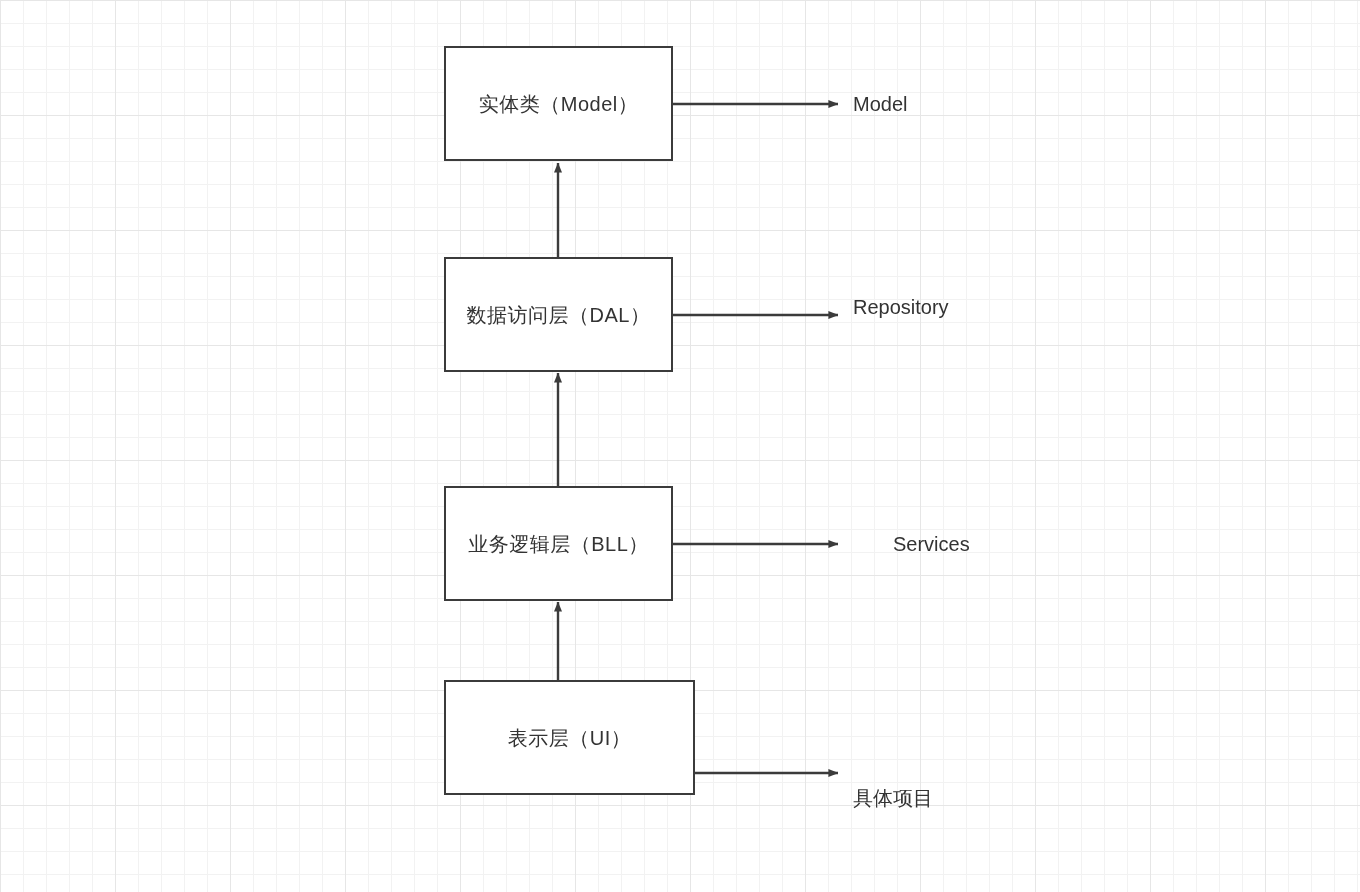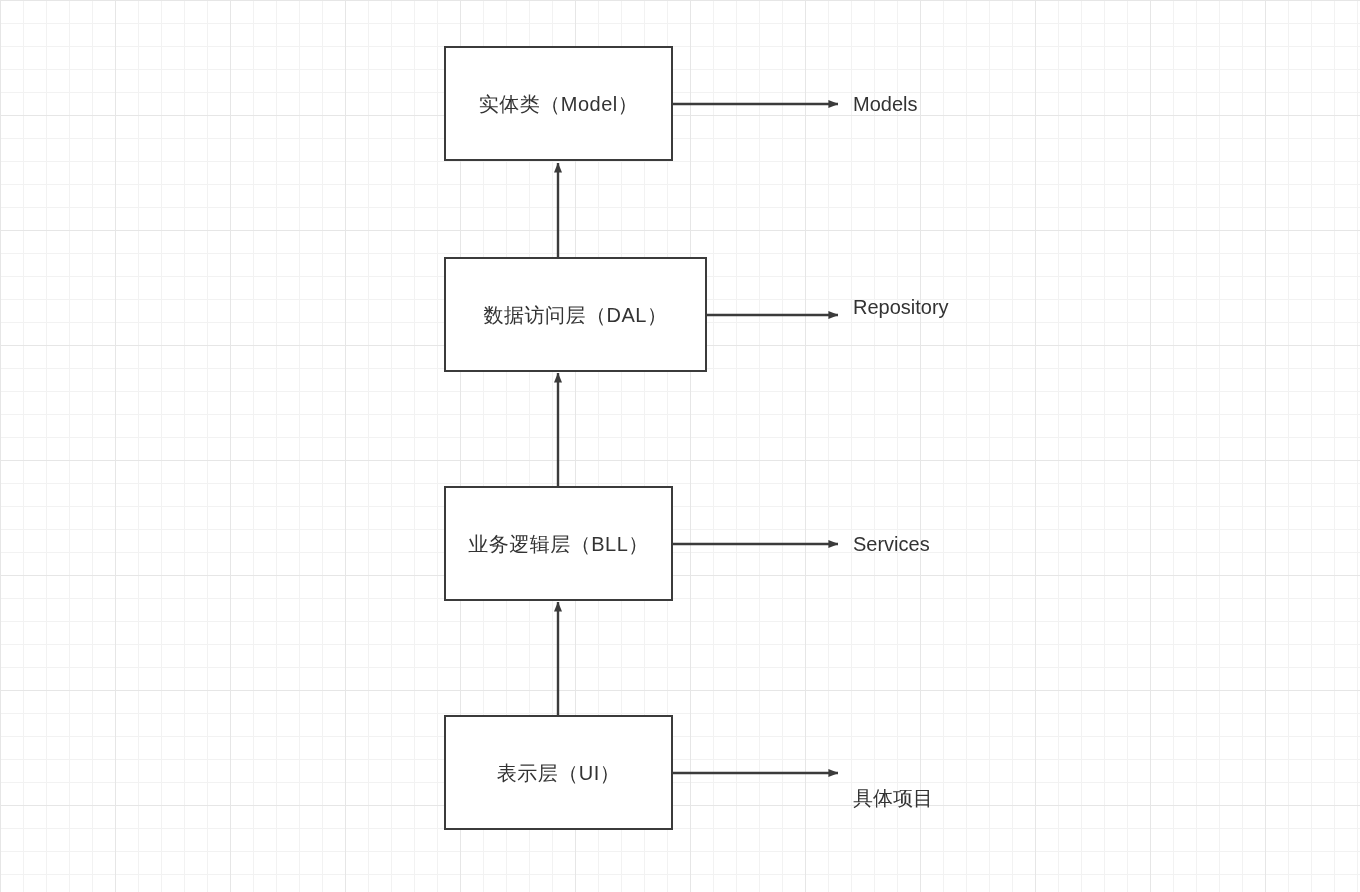--- a/index.html
+++ b/index.html
@@ -88,33 +88,33 @@
         <line x1="558" y1="257" x2="558" y2="163" stroke="#3b3b3b" stroke-width="2.4" marker-end="url(#arrowhead-up)"></line>
         <line x1="558" y1="486" x2="558" y2="373" stroke="#3b3b3b" stroke-width="2.4" marker-end="url(#arrowhead-up)"></line>
         <line x1="558" y1="715" x2="558" y2="602" stroke="#3b3b3b" stroke-width="2.4" marker-end="url(#arrowhead-up)"></line>
       </g>
   </svg>
 
   <div class="node-box" style="left: 444px; top: 46px; width: 229px; height: 115px; background: rgb(255, 255, 255); border-color: rgb(59, 59, 59);">
     <span class="node-label" style="color: rgb(51, 51, 51);">实体类（Model）</span>
   </div>
 
-  <div class="node-box" style="left: 444px; top: 257px; width: 263px; height: 115px; background: rgb(255, 255, 255); border-color: rgb(59, 59, 59);">
+  <div class="node-box" style="left: 444px; top: 257px; width: 229px; height: 115px; background: rgb(255, 255, 255); border-color: rgb(59, 59, 59);">
     <span class="node-label" style="color: rgb(51, 51, 51);">数据访问层（DAL）</span>
   </div>
 
   <div class="node-box" style="left: 444px; top: 486px; width: 229px; height: 115px; background: rgb(255, 255, 255); border-color: rgb(59, 59, 59);">
     <span class="node-label" style="color: rgb(51, 51, 51);">业务逻辑层（BLL）</span>
   </div>
 
-  <div class="node-box" style="left: 444px; top: 715px; width: 229px; height: 115px; background: rgb(255, 255, 255); border-color: rgb(59, 59, 59);">
+  <div class="node-box" style="left: 444px; top: 680px; width: 251px; height: 115px; background: rgb(255, 255, 255); border-color: rgb(59, 59, 59);">
     <span class="node-label" style="color: rgb(51, 51, 51);">表示层（UI）</span>
   </div>
 
-  <div class="side-label" style="left: 853px; top: 104px; color: rgb(51, 51, 51);">Models</div>
+  <div class="side-label" style="left: 853px; top: 104px; color: rgb(51, 51, 51);">Model</div>
 
   <div class="side-label" style="left: 853px; top: 307px; color: rgb(51, 51, 51);">Repository</div>
 
-  <div class="side-label" style="left: 853px; top: 544px; color: rgb(51, 51, 51); text-align: center;">Services</div>
+  <div class="side-label" style="left: 893px; top: 544px; color: rgb(51, 51, 51); text-align: center;">Services</div>
 
   <div class="side-label" style="left: 853px; top: 798px; color: rgb(51, 51, 51);">具体项目</div>
 
 </div>
 
 </body></html>

